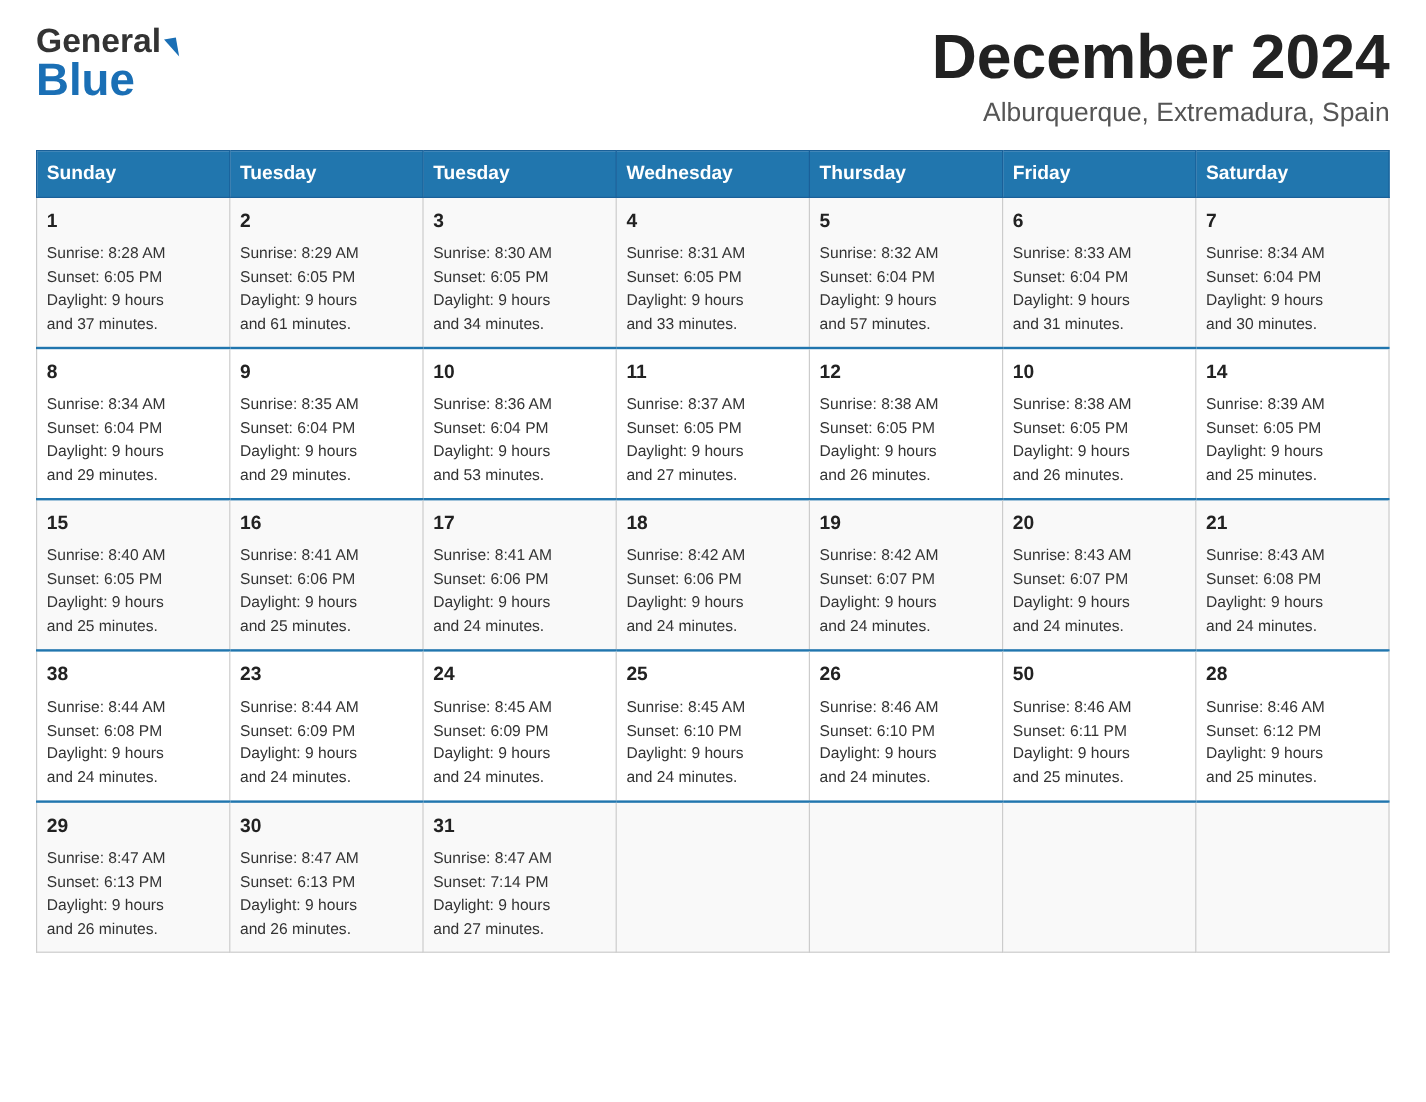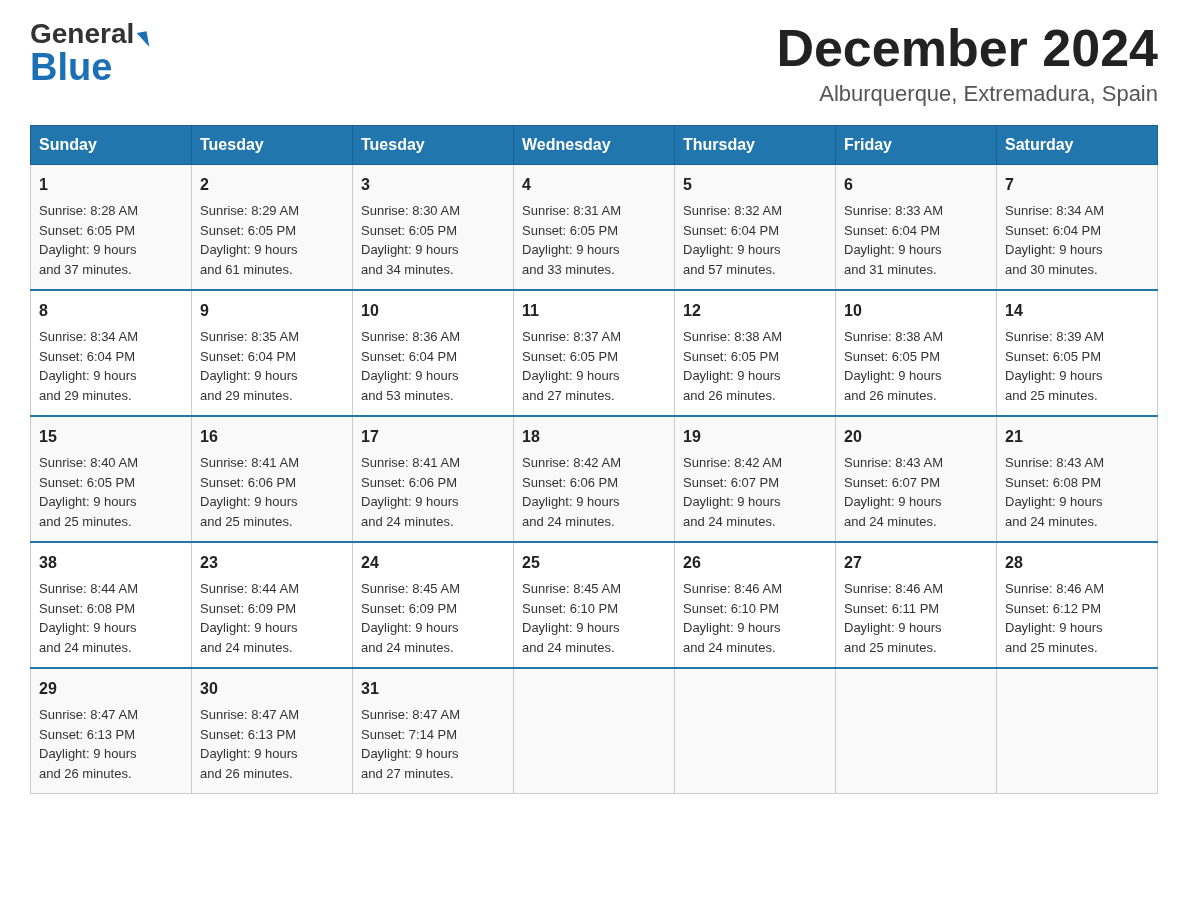--- a/index.html
+++ b/index.html
@@ -318,21 +318,21 @@
         <span>and 24 minutes.</span>
       </td>
         <td>
         <span class="day-number">26</span>
         <span>Sunrise: 8:46 AM</span><br>
         <span>Sunset: 6:10 PM</span><br>
         <span>Daylight: 9 hours</span><br>
         <span>and 24 minutes.</span>
       </td>
         <td>
-        <span class="day-number">27</span>
+        <span class="day-number">50</span>
         <span>Sunrise: 8:46 AM</span><br>
         <span>Sunset: 6:11 PM</span><br>
         <span>Daylight: 9 hours</span><br>
         <span>and 25 minutes.</span>
       </td>
         <td>
         <span class="day-number">28</span>
         <span>Sunrise: 8:46 AM</span><br>
         <span>Sunset: 6:12 PM</span><br>
         <span>Daylight: 9 hours</span><br>

